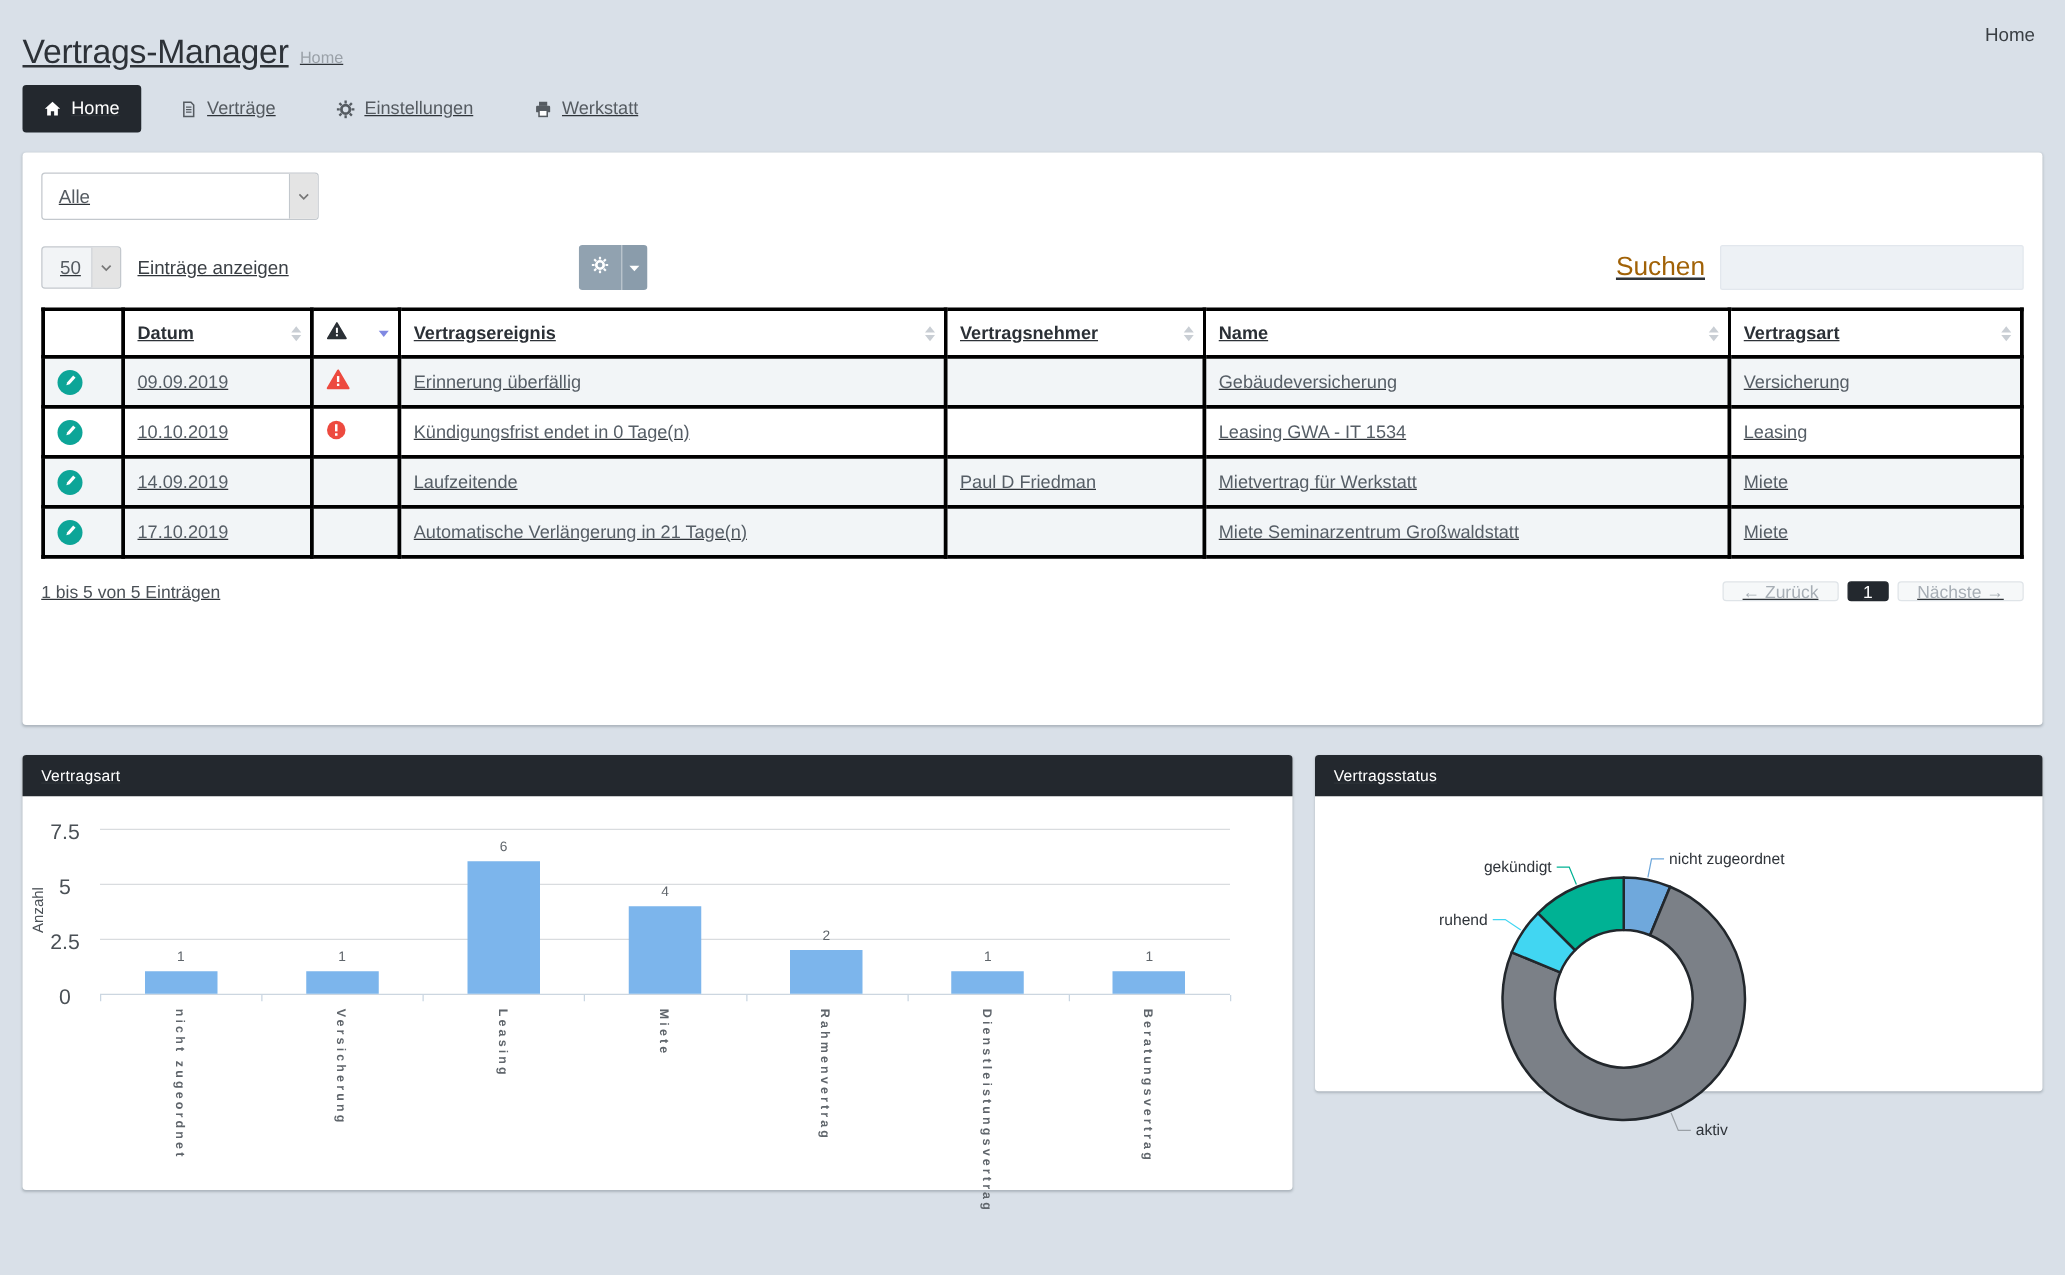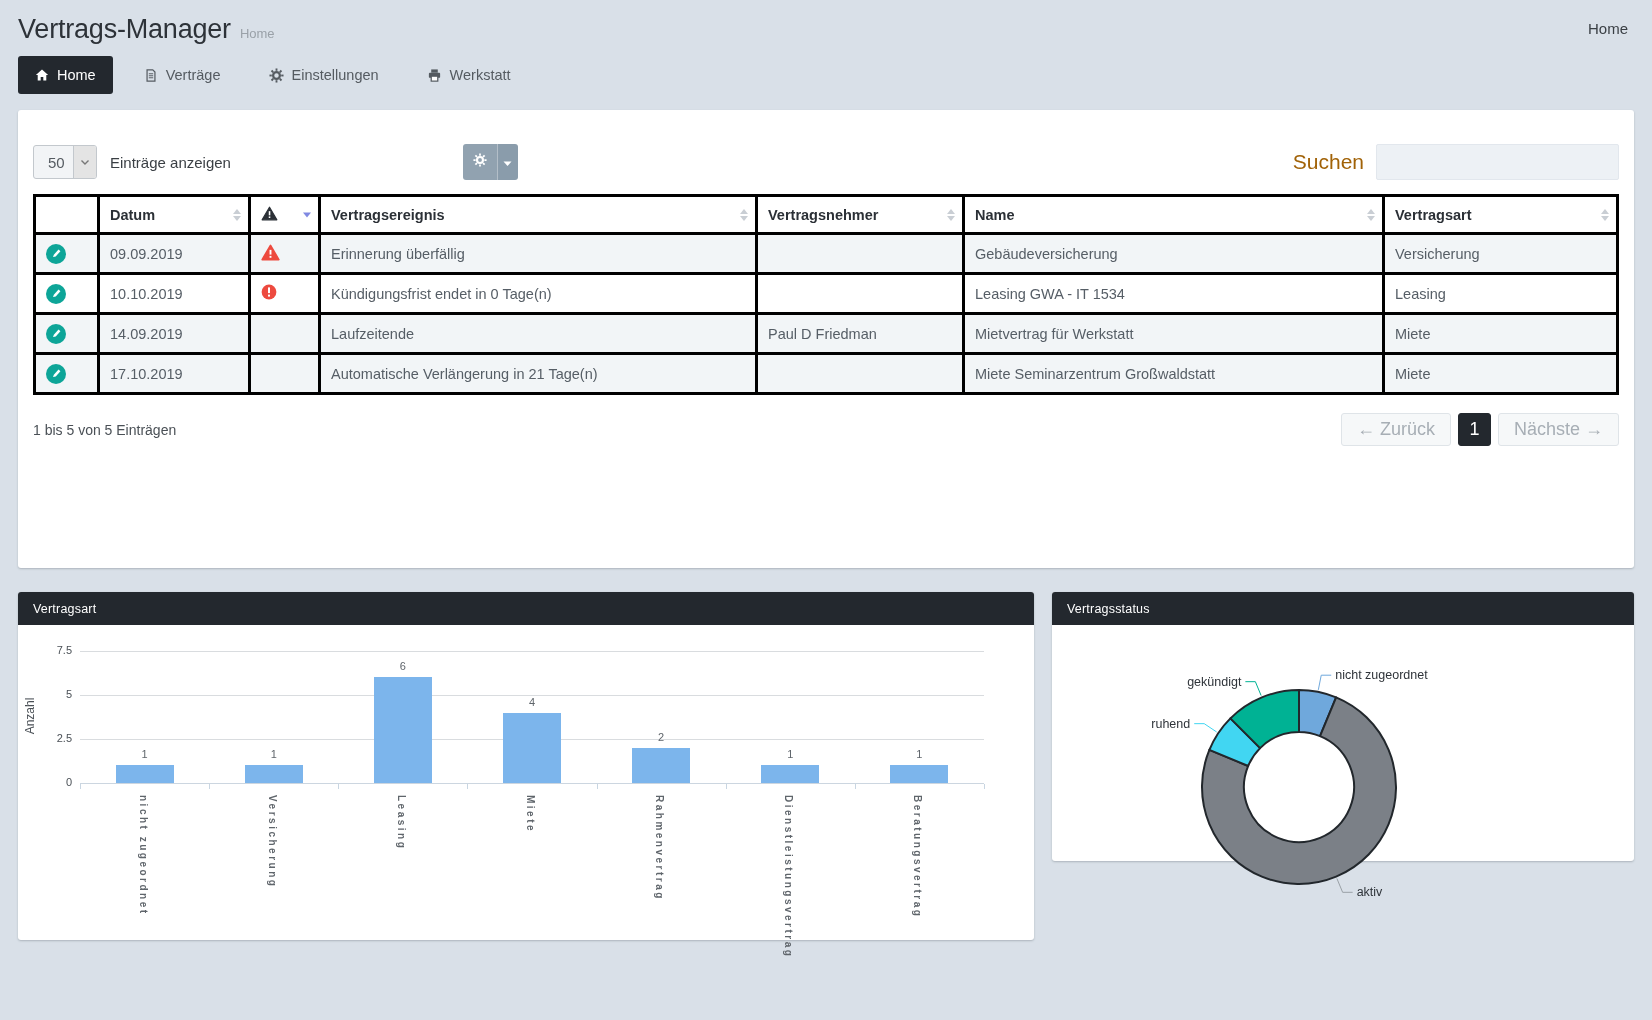--- a/index.html
+++ b/index.html
@@ -4,21 +4,21 @@
 <style>
   * { box-sizing: border-box; margin: 0; padding: 0; }
   html,body { width:1652px; height:1020px; }
   body {
     background:#d9e0e8;
     font-family:"Liberation Sans", sans-serif;
     color:#2e3338;
     overflow:hidden;
     position:relative;
   }
-  .page { padding:0 18px; }
+  .page { padding:12px 18px;text-decoration:underline; }
 
   
   .app-header { display:flex; align-items:baseline; padding-top:14px; height:46px; }
   .app-title { font-size:27px; font-weight:500; color:#2d3238; letter-spacing:-0.2px; }
   .app-breadcrumb { font-size:13px; color:#9aa1a8; margin-left:9px; }
   .top-right-home { position:absolute; top:20px; right:24px; font-size:15px; color:#3a3f44; cursor:pointer; }
 
   
   .nav { display:flex; gap:14px; margin-top:10px; }
   .nav-btn { height:38px; padding:0 17px; display:flex; align-items:center; gap:8px;
@@ -73,33 +73,33 @@
   .car-down.active { border-top-color:#8089e2; }
   .warn-th { text-align:left; }
   .edit-btn { width:20px; height:20px; border-radius:50%; background:#0da598; display:inline-flex;
               align-items:center; justify-content:center; cursor:pointer; vertical-align:middle; }
   .warn-cell, .edit-cell { text-align:left; }
 
   
   .table-footer { display:flex; align-items:center; margin-top:18px; }
   .entries-info { font-size:14px; color:#4a5056; }
   .pagination { margin-left:auto; display:flex; gap:7px; }
-  .page-btn { height:33px; padding:0 15px; display:flex; align-items:center; justify-content:center;
+  .page-btn { height:16px; padding:0 15px; display:flex; align-items:center; justify-content:center;
               background:#f6f8f9; border:1px solid #dfe4e8; border-radius:3px; color:#a7aeb5;
-              font-size:18px; cursor:pointer; }
+              font-size:14px; cursor:pointer; }
   .page-btn.current { background:#23282e; border-color:#23282e; color:#fff; width:33px; padding:0; }
 
   
   .charts-row { display:flex; gap:18px; margin-top:24px; }
   .chart-panel-left { width:1016px; height:348px; }
   .chart-panel-right { flex:1; height:269px; }
   .bar-chart-body { position:relative; height:315px; padding:0 15px; }
   .grid-line { position:absolute; height:1px; background:#d9dcdf; }
   .grid-line.zero { background:#ccd6e0; }
-  .ytick-label { position:absolute; font-size:11px; color:#4a5056; text-align:right; width:40px; }
+  .ytick-label { position:absolute; font-size:17px; color:#4a5056; text-align:center; width:40px; }
   .y-axis-title { position:absolute; font-size:12px; color:#4a5056; transform:rotate(-90deg); transform-origin:center; }
   .bar { position:absolute; background:#7cb5ec; }
   .bar-value { position:absolute; font-size:11px; color:#5f656b; text-align:center; }
   .x-tick { position:absolute; width:1px; height:5px; background:#c9d6e2; }
   .cat-label { position:absolute; writing-mode:vertical-lr; text-orientation:sideways;
                font-size:10px; font-weight:700; letter-spacing:2.5px; color:#5f656b; white-space:nowrap; }
   .donut-body { position:relative; height:315px; }
   .donut-body svg { display:block; }
 </style>
 </head>
@@ -158,20 +158,28 @@
           </svg>
         </span>
       <span>Werkstatt</span>
     </div>
   </div>
 
   <div class="panel events-panel">
 
     <div class="events-body">
 
+      <div class="select-box filter-select">
+        <span>Alle</span>
+        <span class="select-caret-strip">
+          <svg width="10" height="7" viewBox="0 0 10 7">
+              <path d="M1.5 1.5 L5 5 L8.5 1.5" fill="none" stroke="#777" stroke-width="1.4"></path>
+            </svg>
+        </span>
+      </div>
 
       <div class="controls-row">
         <div class="select-box length-select">
           <span>50</span>
           <span class="select-caret-strip">
             <svg width="10" height="7" viewBox="0 0 10 7">
                 <path d="M1.5 1.5 L5 5 L8.5 1.5" fill="none" stroke="#777" stroke-width="1.4"></path>
               </svg>
           </span>
         </div>

